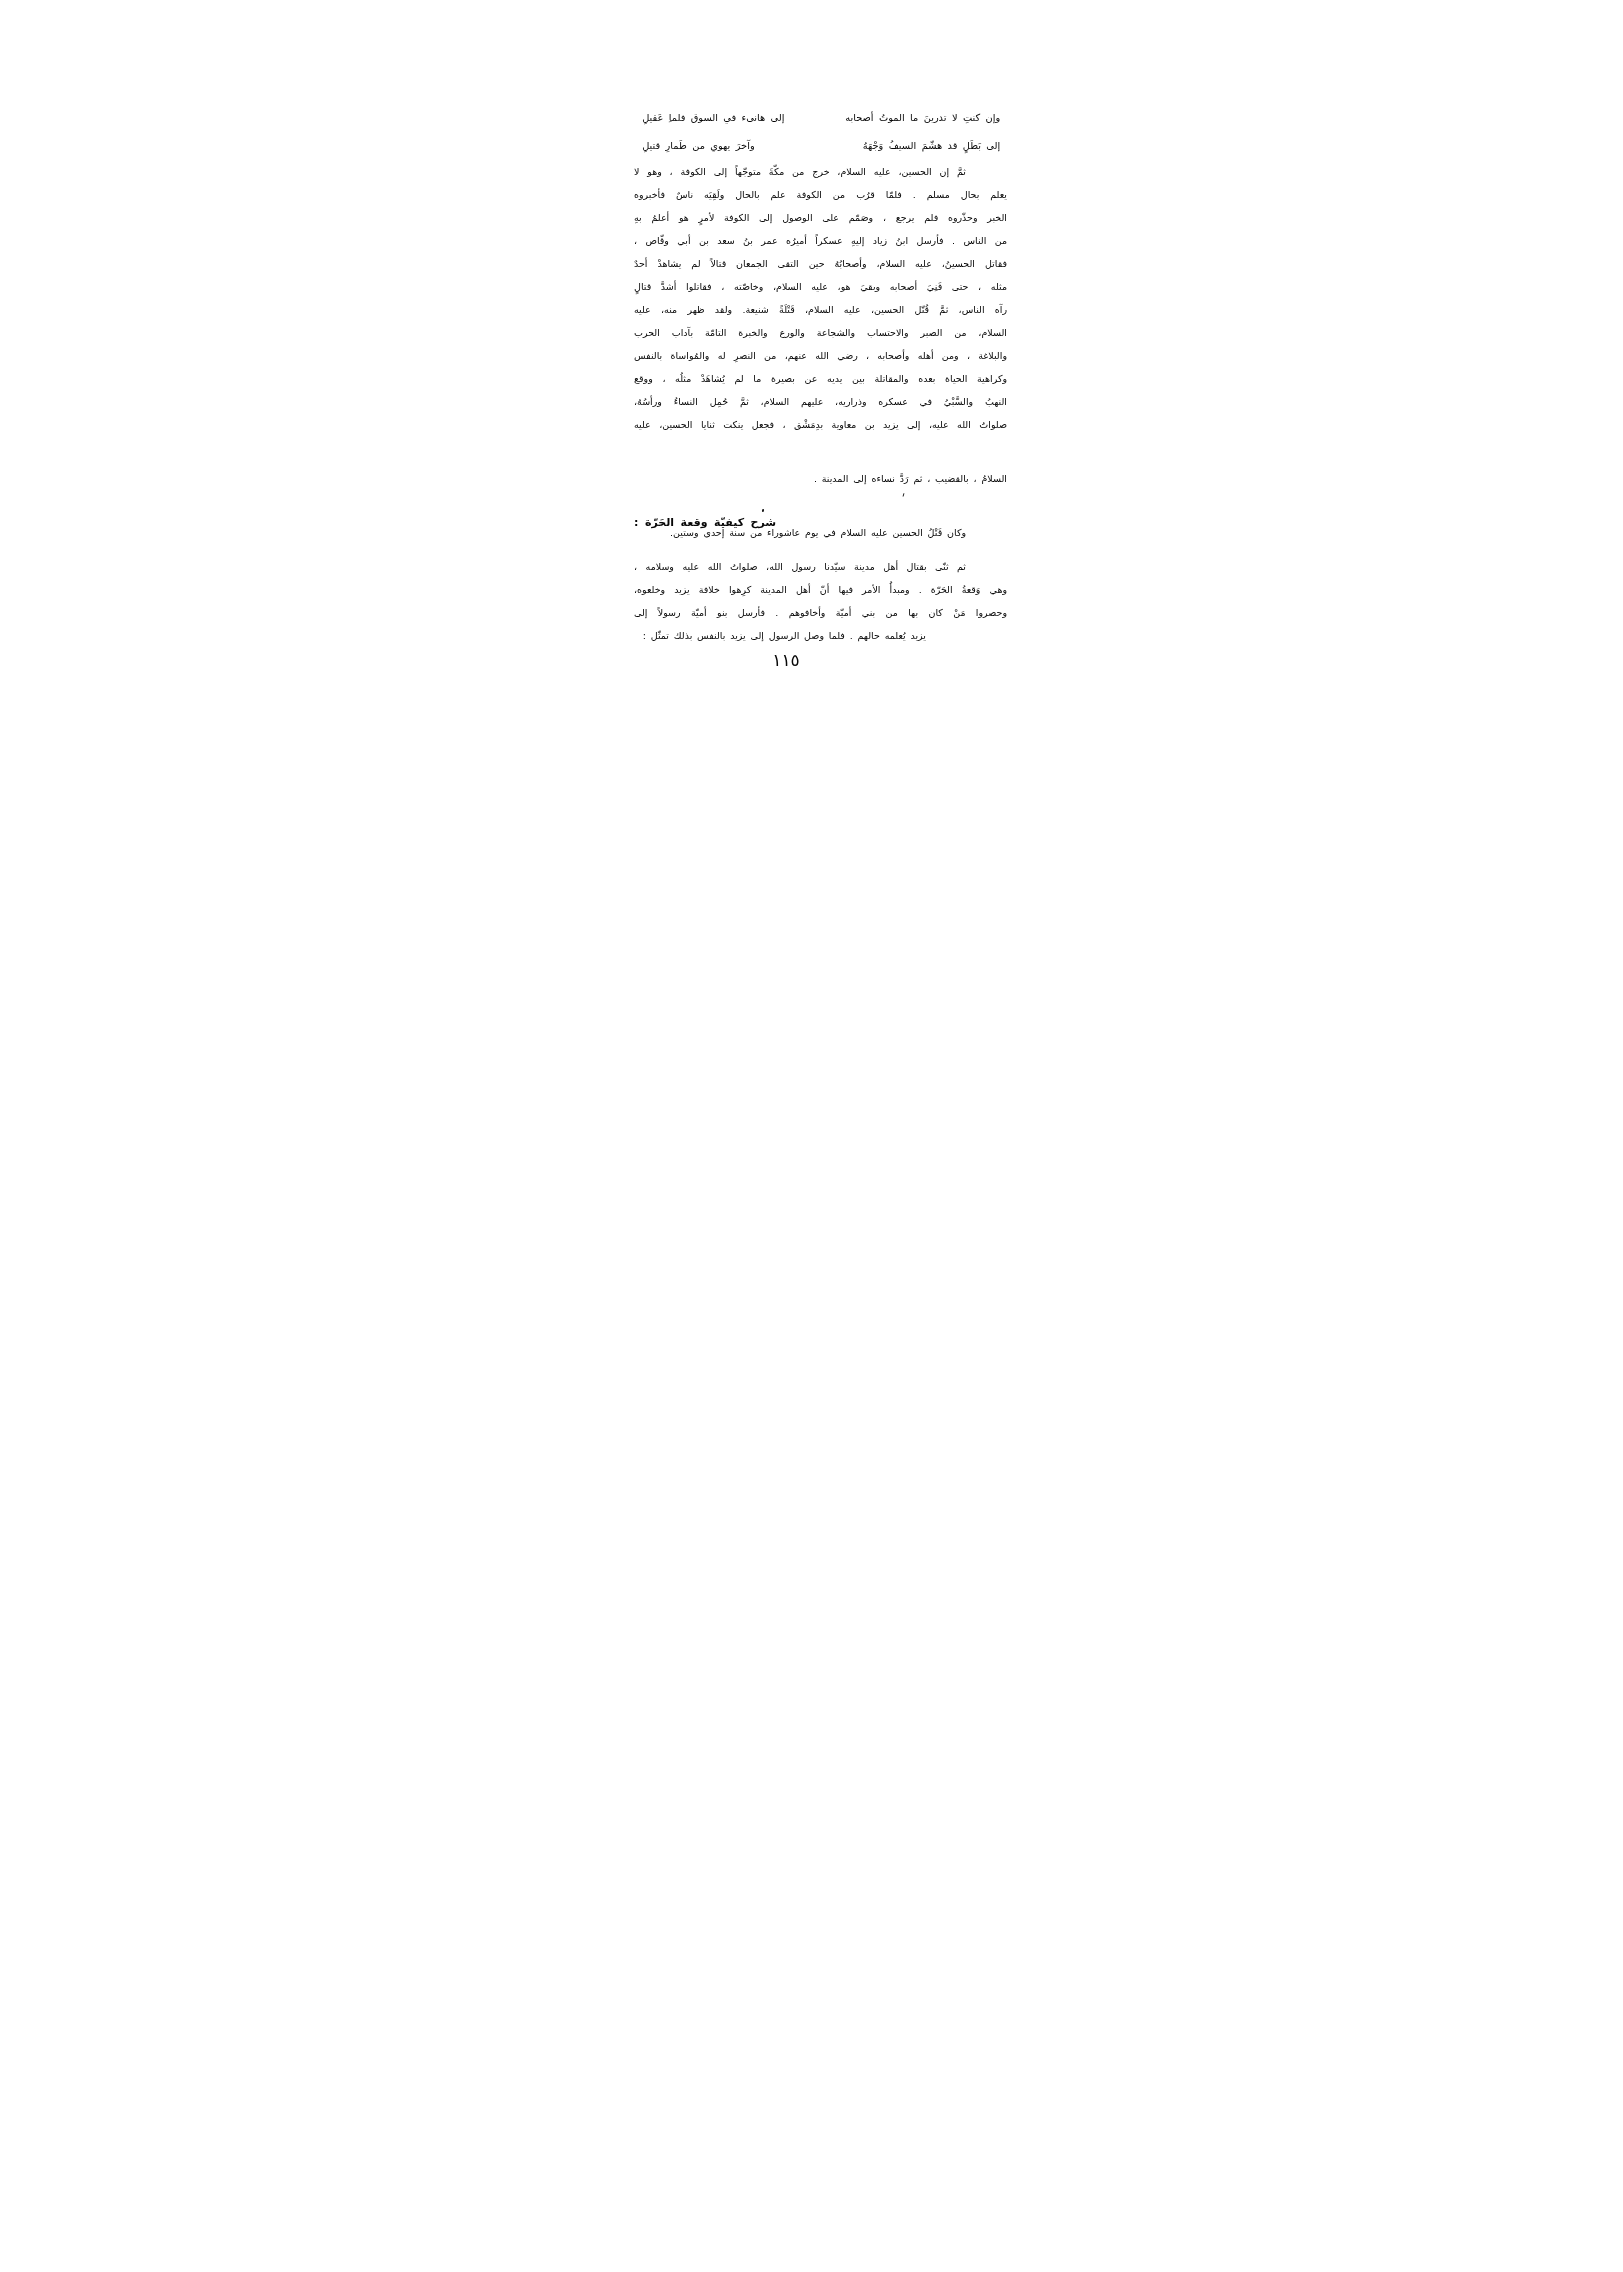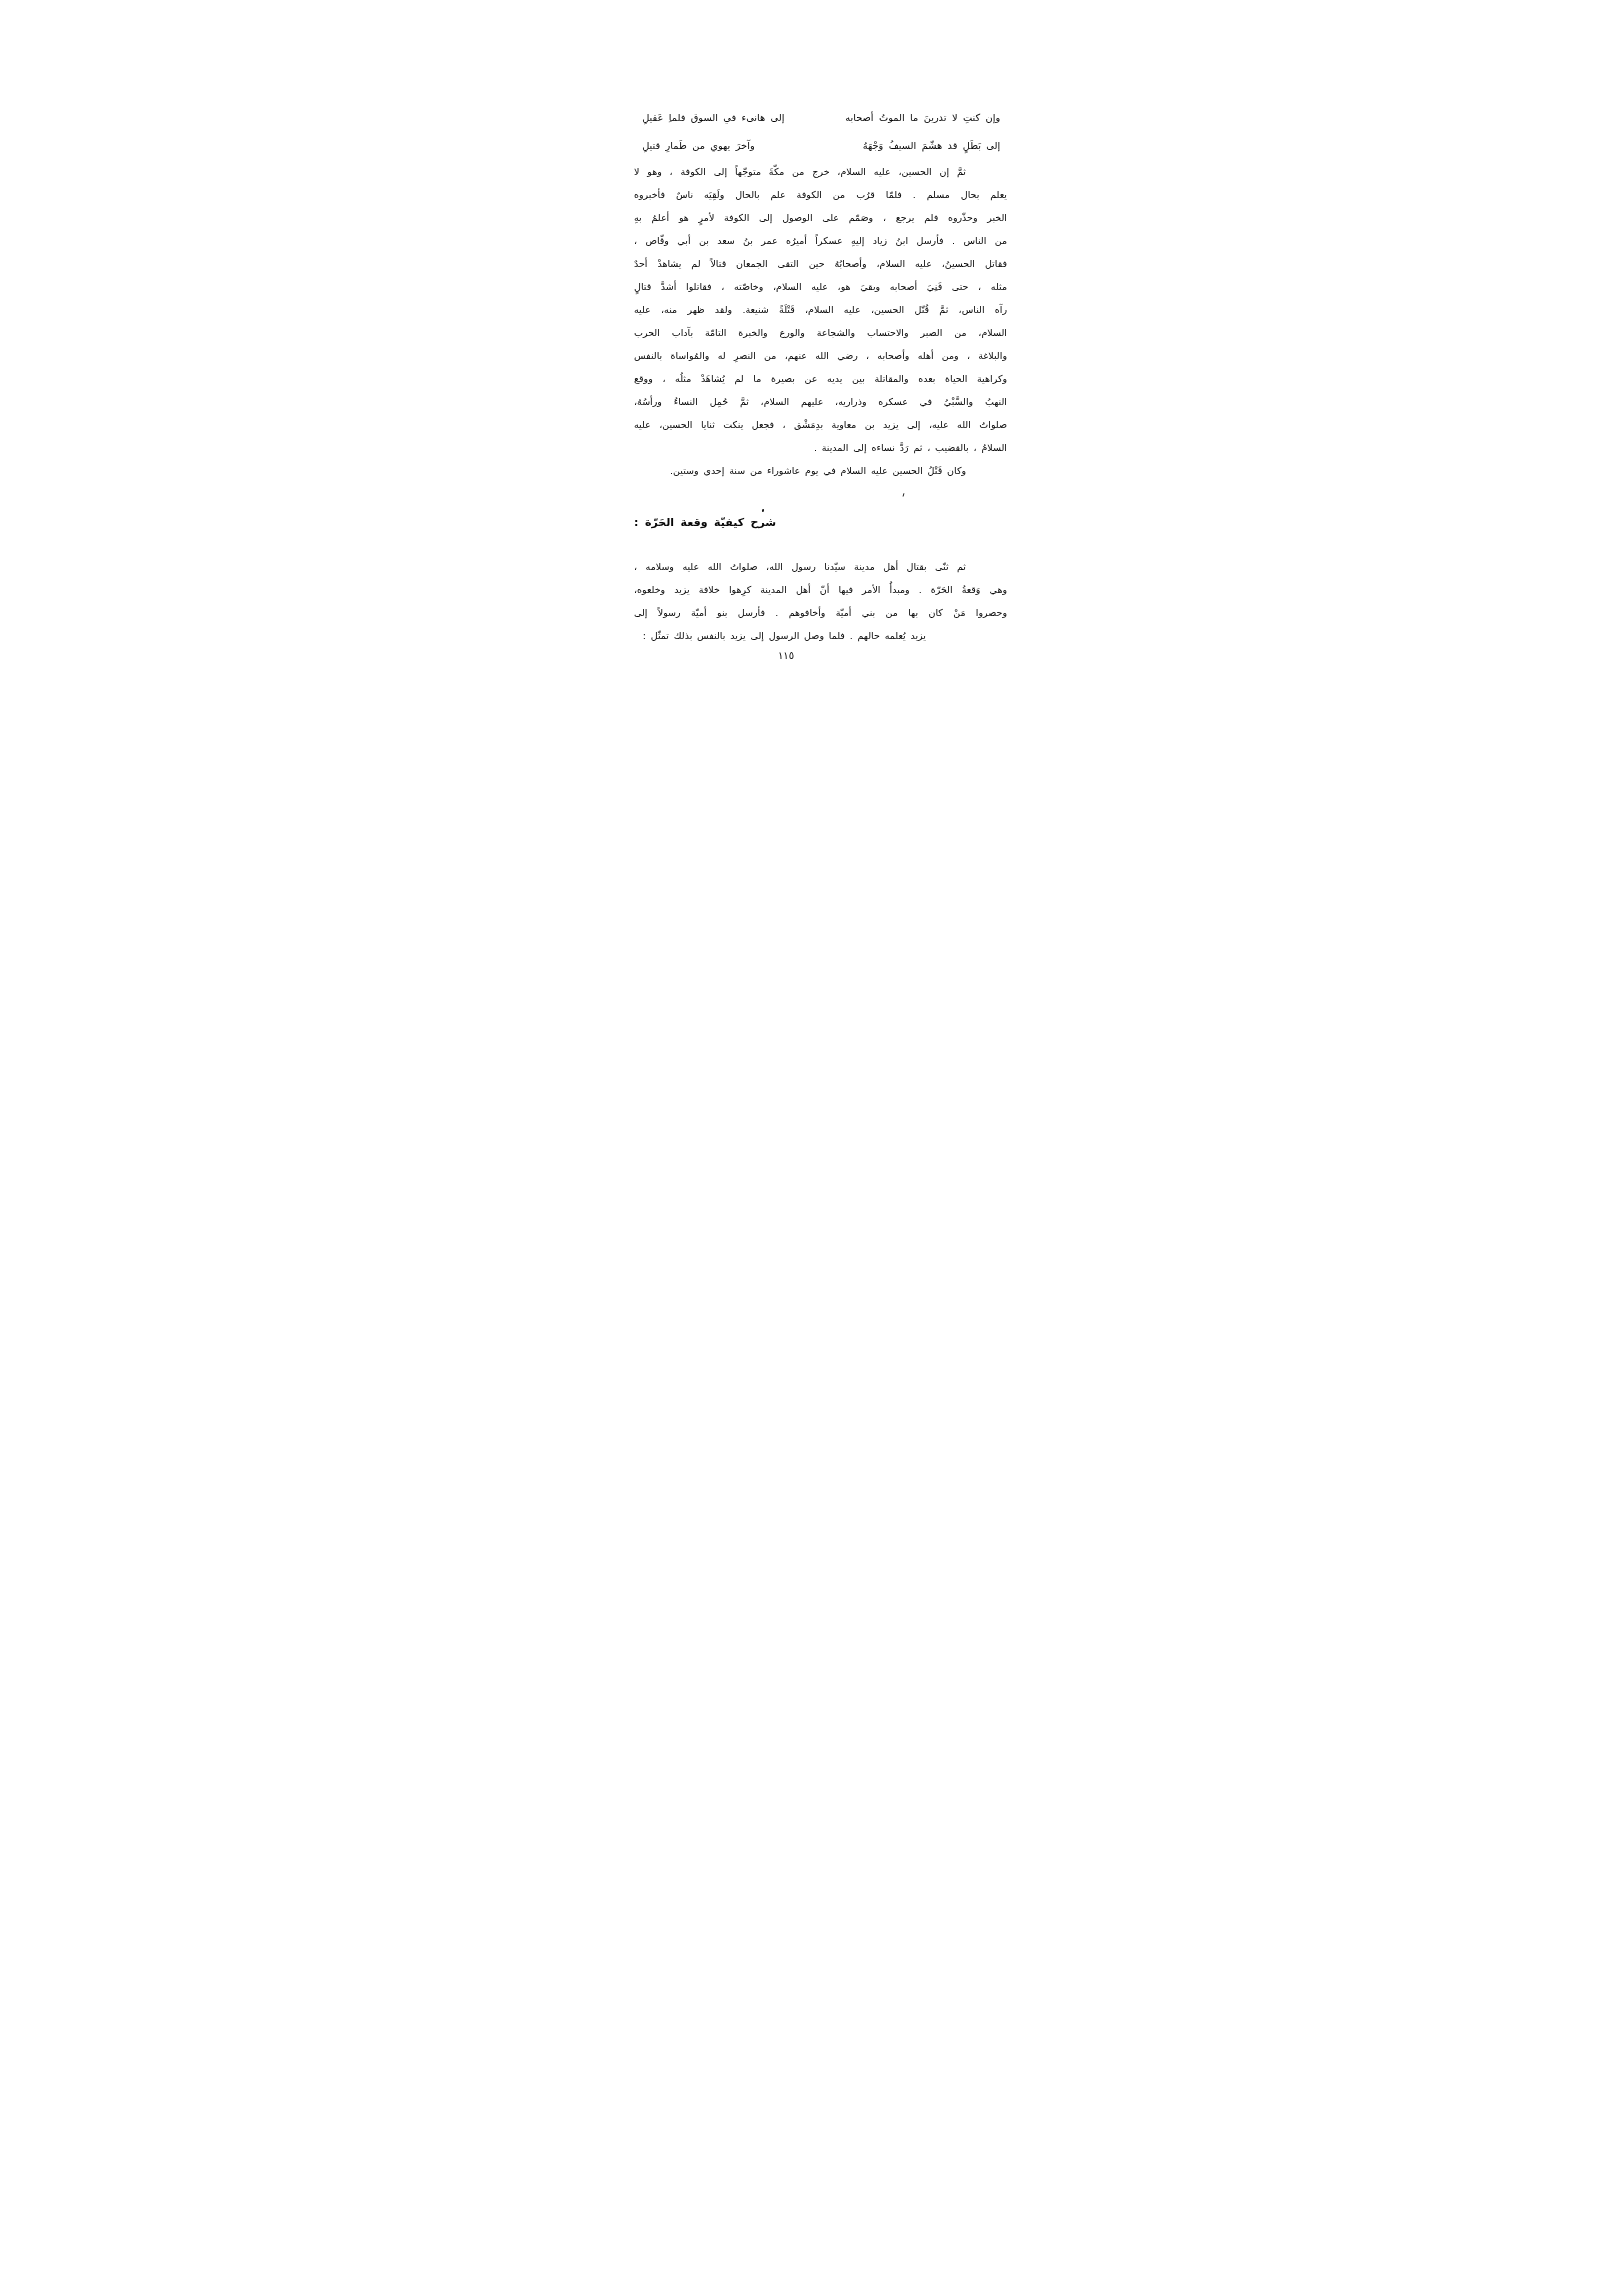--- a/index.html
+++ b/index.html
@@ -57,20 +57,21 @@
   }
   .prose .line.j {
     text-align: justify;
     text-align-last: justify;
     white-space: normal;
     height: 23px;
     overflow: hidden;
   }
   .prose .line.start {
     text-align: right;
+    margin-top: 31px;
   }
   .indent-1 { padding-right: 41px; }
   #husayn-paragraph { top: 160px; }
   #harra-paragraph  { top: 555px; }
   .final-inset { padding-right: 81px; text-align: right; }
   
   .section-heading {
     position: absolute;
     top: 511px;
     right: 0;
@@ -83,21 +84,21 @@
     padding-right: 22px;
     word-spacing: 2.7px;
   }
   
   .page-number {
     position: absolute;
     top: 650px;
     left: 227px;
     width: 36px;
     text-align: center;
-    font-size: 10px;
+    font-size: 17px;
     letter-spacing: 0.9px;
   }
   
   .ink-speck {
     position: absolute;
     background: #1a1a1a;
     border-radius: 40% 60% 50% 50%;
   }
   #speck-1 { left: 221px; top: 509px; width: 1.8px; height: 3.2px; transform: rotate(12deg); }
   #speck-2 { left: 362px; top: 493px; width: 1.4px; height: 4.1px; transform: rotate(18deg); }

